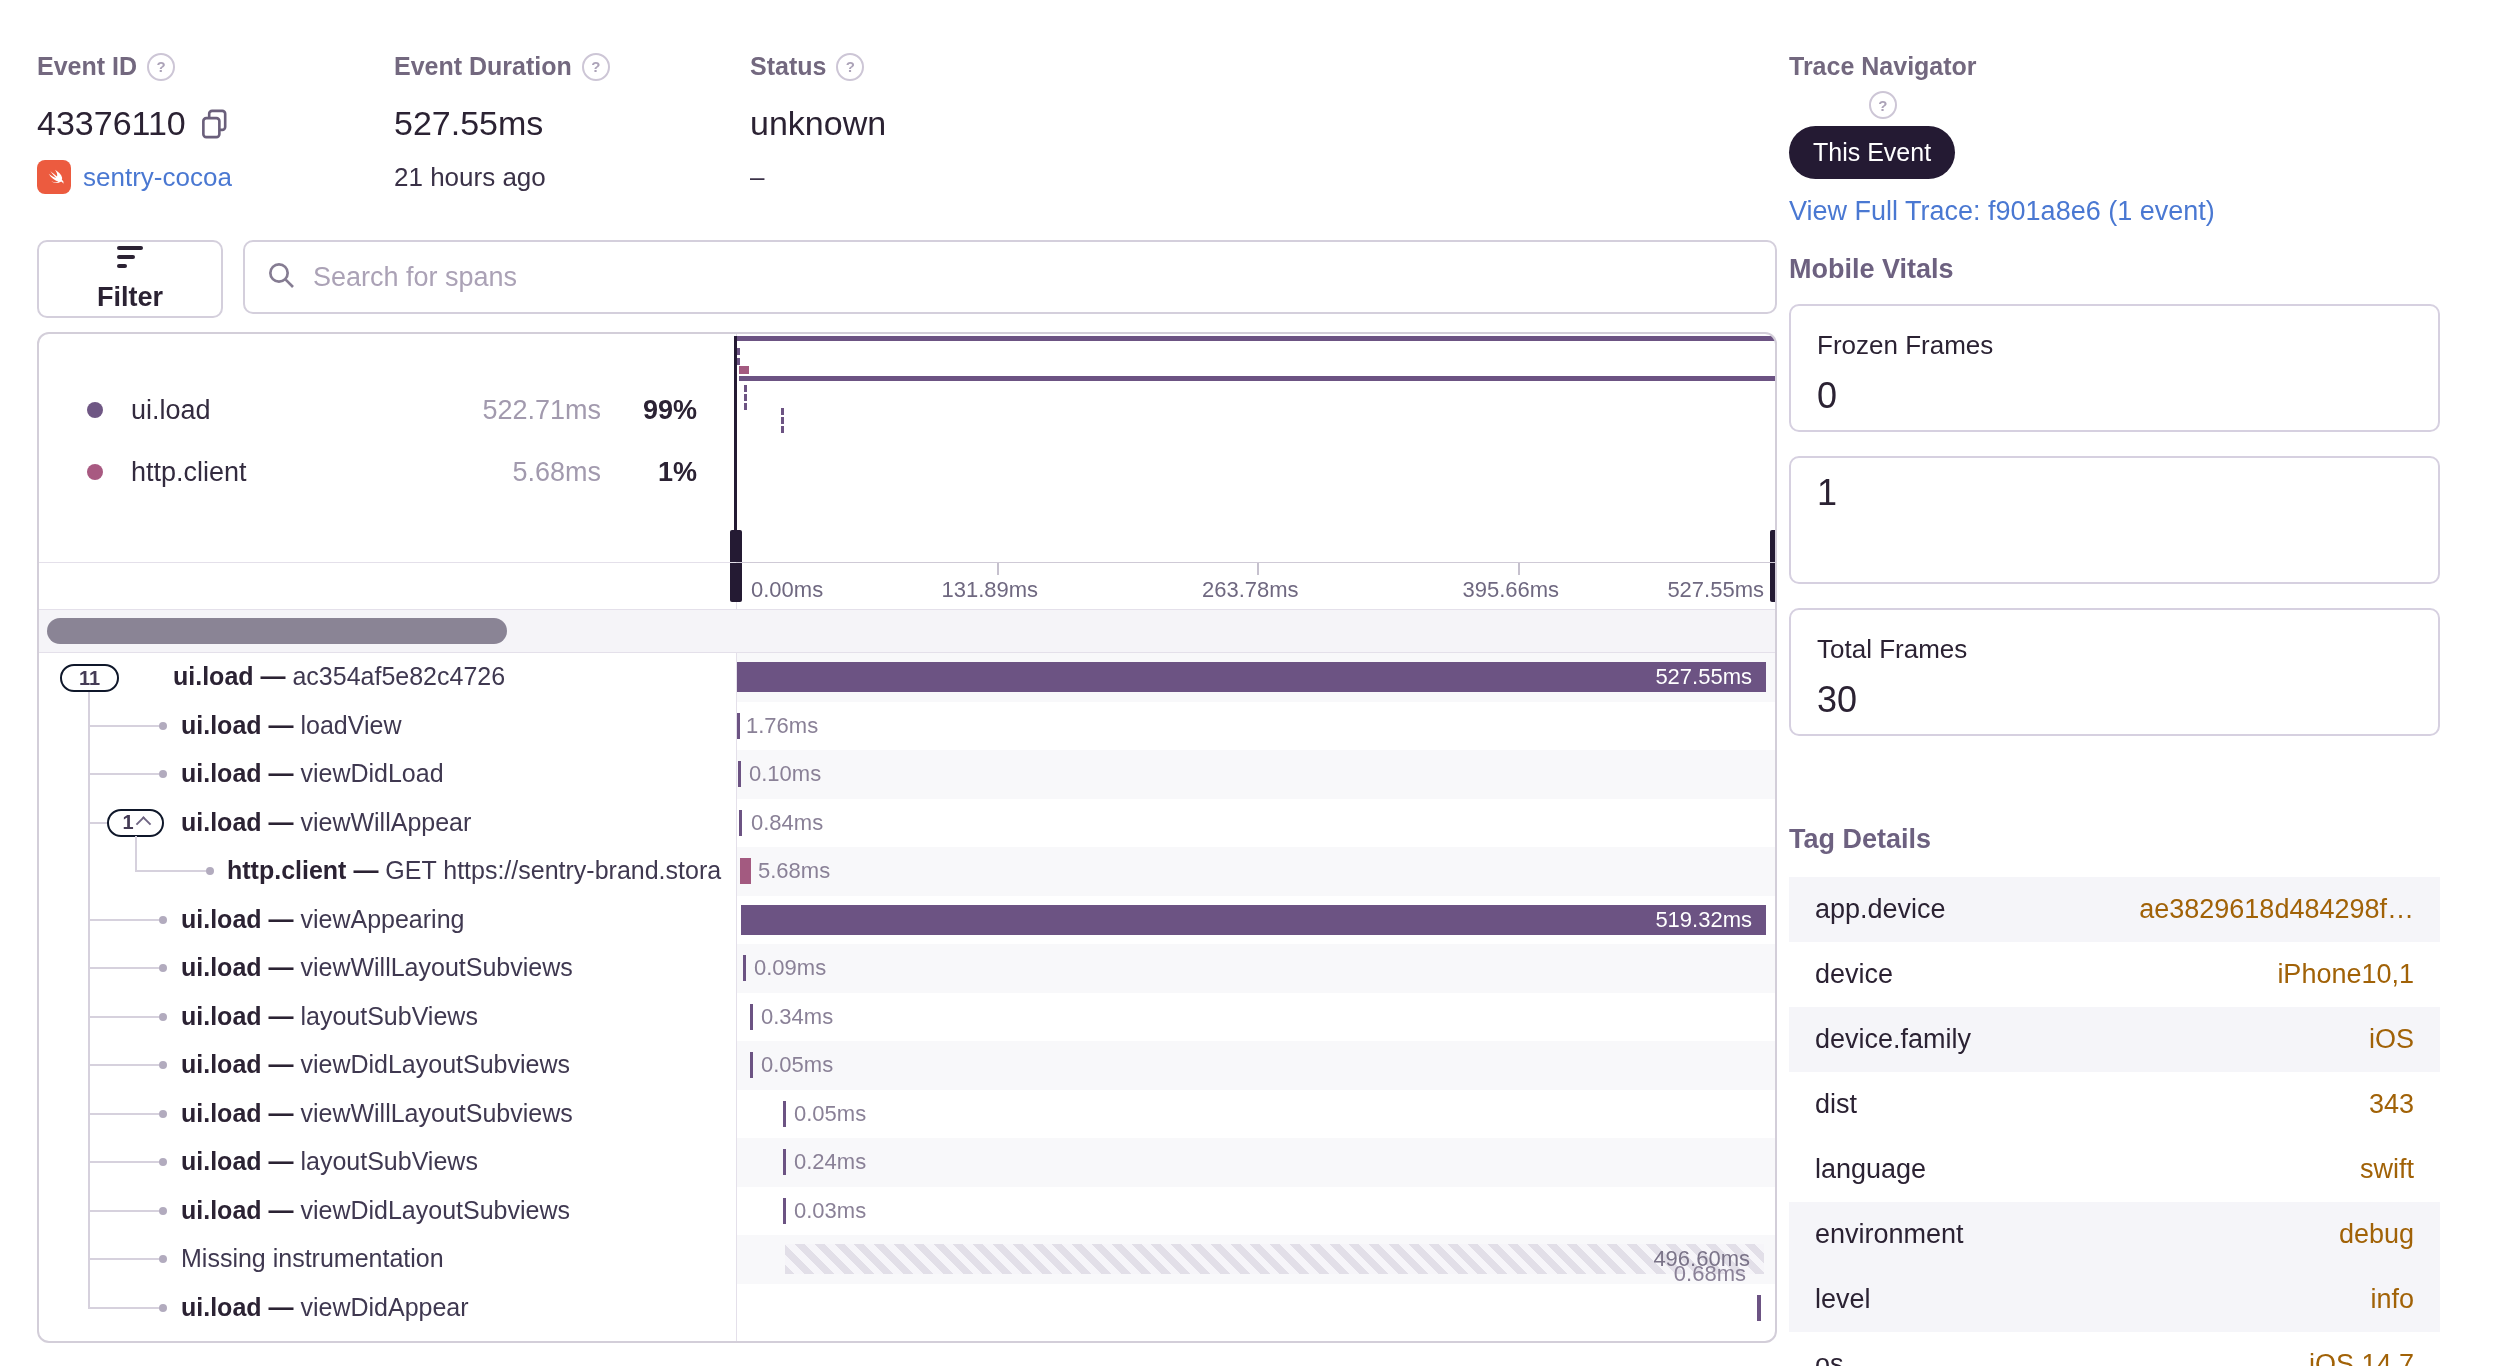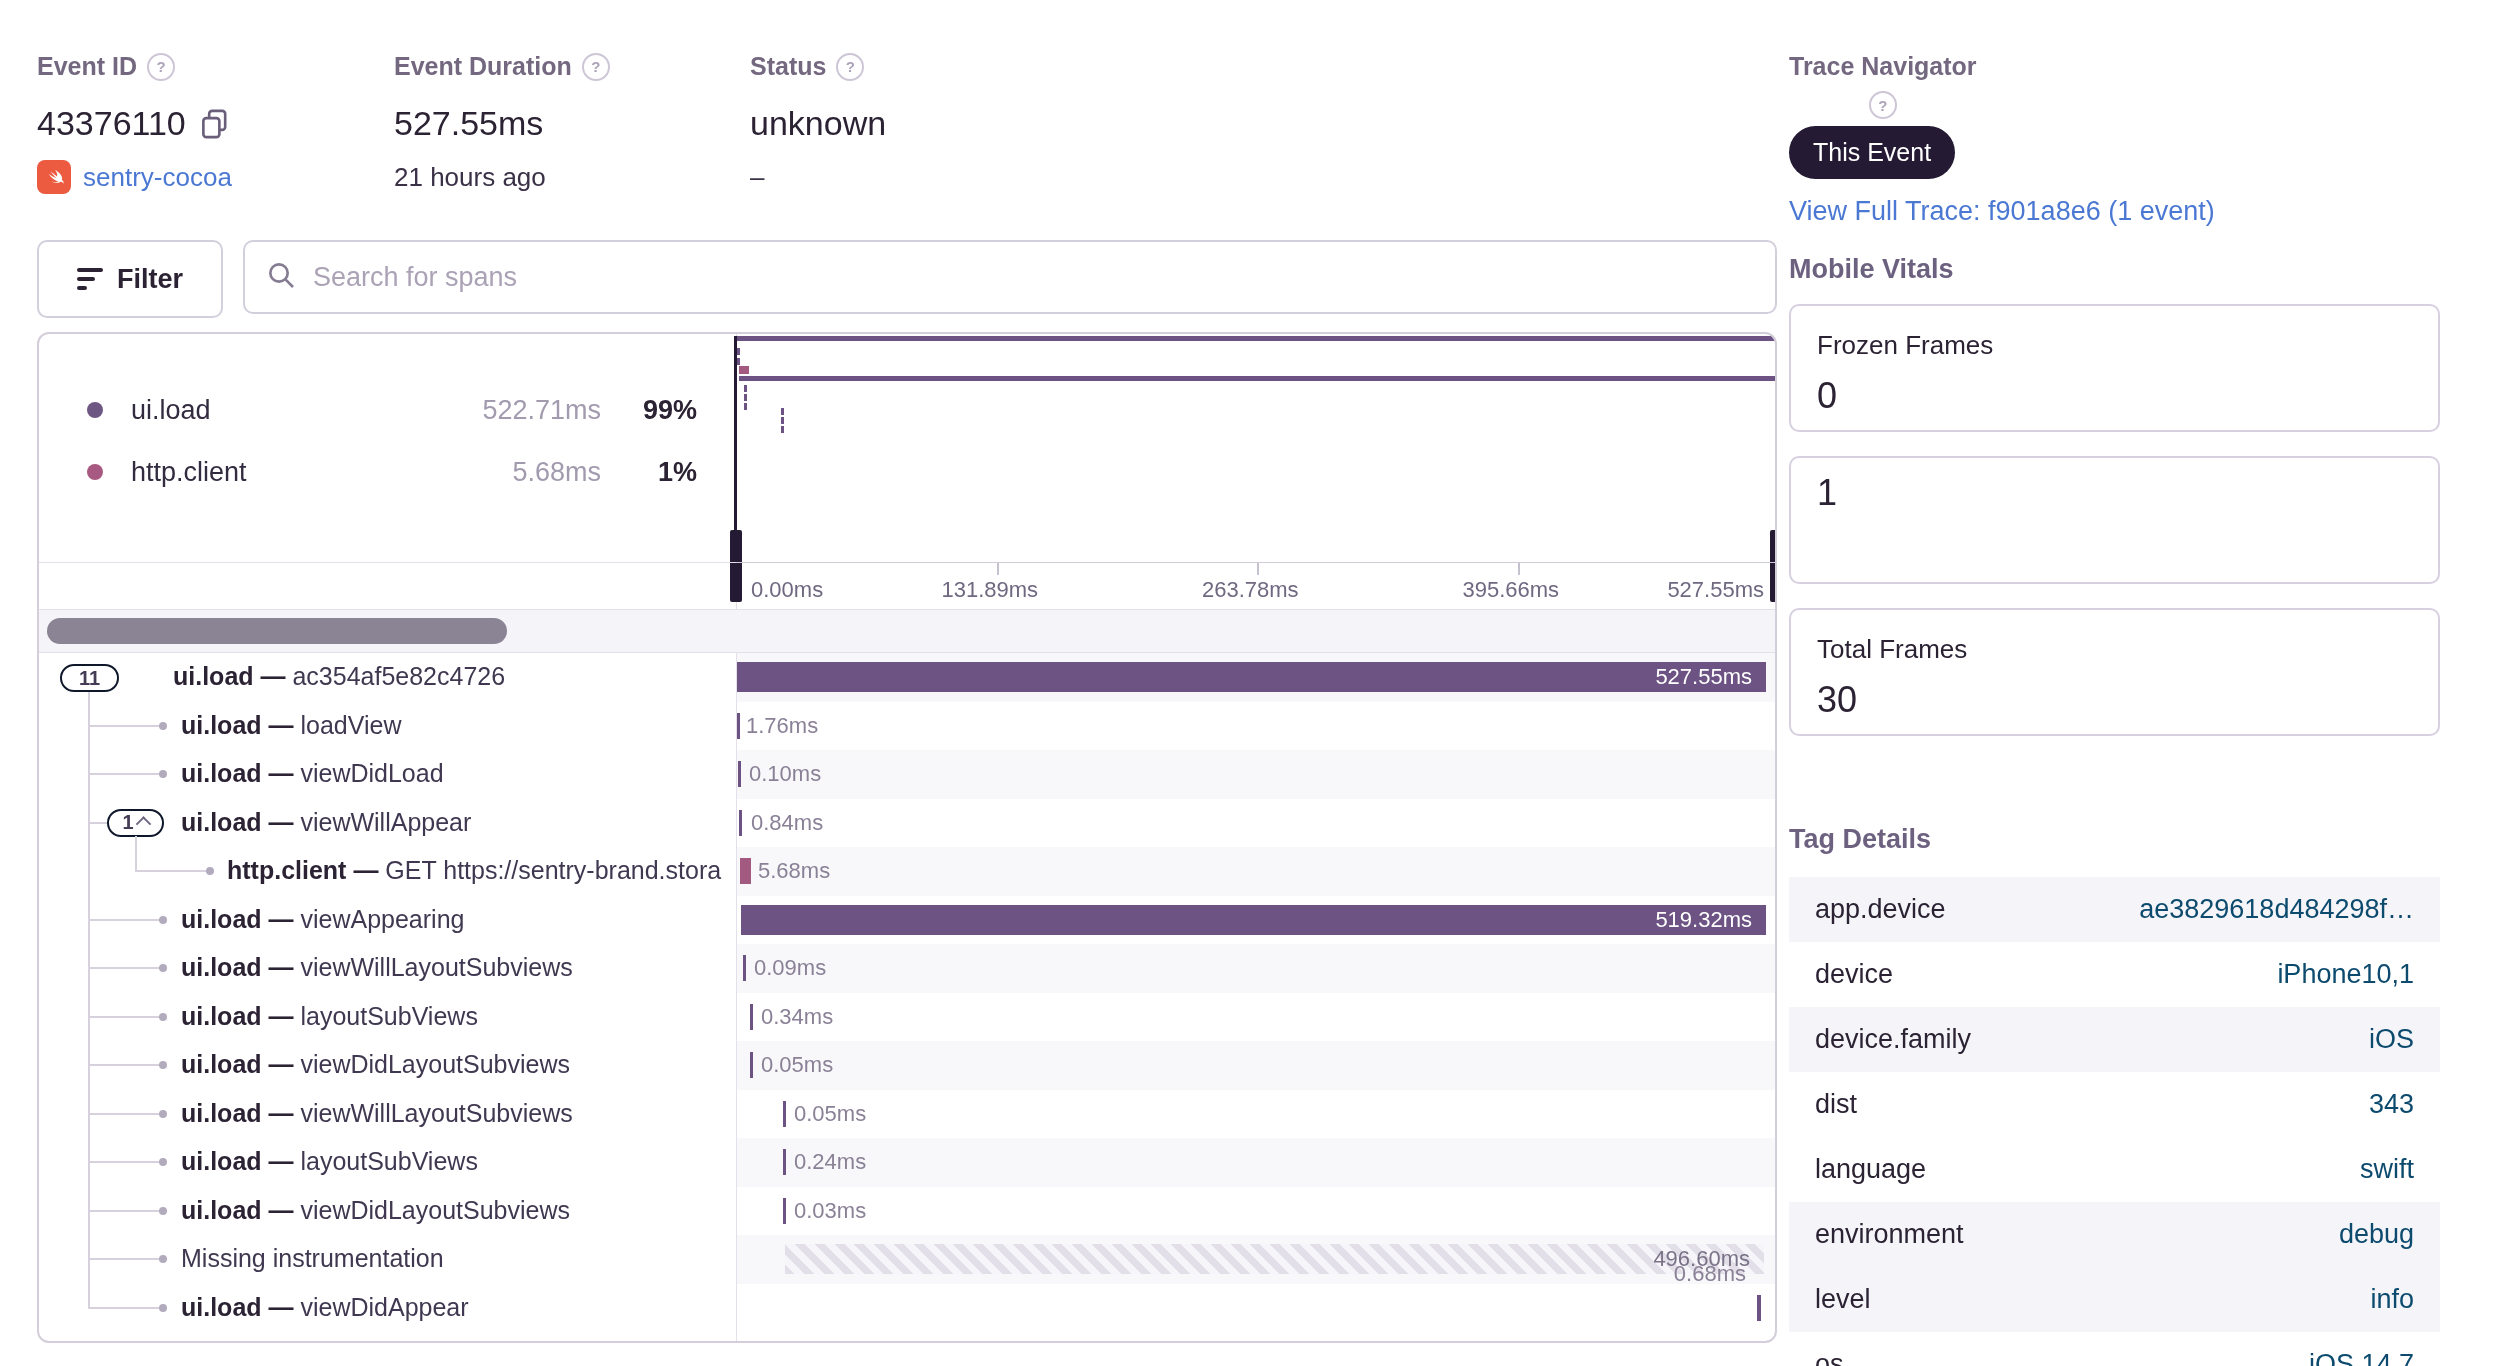--- a/index.html
+++ b/index.html
@@ -50,21 +50,21 @@
   .durlabel{position:absolute;font-size:22px;color:#8a8197;white-space:nowrap;}
   .durinside{position:absolute;font-size:22px;color:#fff;white-space:nowrap;text-align:right;}
   
   .sechead{font-size:27px;font-weight:700;color:#6d6180;}
   .card{border:2px solid #d6d0e0;border-radius:10px;box-sizing:border-box;background:#fff;}
   .card .t{font-size:26px;color:#2b2233;margin:24px 0 0 26px;}
   .card .v{font-size:36px;color:#2b2233;margin:14px 0 0 26px;}
   .tagrow{display:flex;align-items:center;height:65px;font-size:27px;padding:0 26px;box-sizing:border-box;}
   .tagrow.alt{background:#f5f5f9;}
   .tagkey{color:#2b2233;}
-  .tagval{margin-left:auto;color:#0c4a6e;cursor:pointer;}
+  .tagval{margin-left:auto;color:#a16207;cursor:pointer;}
 </style>
 </head>
 <body>
 
 <div class="abs hlabel" style="left:37px;top:52px;">
   <span>Event ID</span>
     <span class="qicon">?</span>
 </div>
 <div class="abs hvalue" style="left:37px;top:104px;">
   <span>43376110</span>
@@ -104,21 +104,21 @@
   <span>Trace Navigator</span>
     <span class="qicon">?</span>
 </div>
 <div class="abs" style="left:1789px;top:118px;margin-top:8px;">
   <span class="chip">This Event</span>
 </div>
 <div class="abs" style="left:1789px;top:196px;font-size:27px;">
   <span class="link">View Full Trace: f901a8e6 (1 event)</span>
 </div>
 
-<div class="abs btn" style="left:37px;top:240px;width:182px;height:74px;">
+<div class="abs btn" style="left:37px;top:240px;width:182px;height:74px;flex-direction:column;">
   <span class="filterbars">
       <i style="width:26px"></i>
       <i style="width:18px"></i>
       <i style="width:10px"></i>
     </span>
   <span>Filter</span>
 </div>
 <div class="abs search" style="left:243px;top:240px;width:1534px;height:74px;box-sizing:border-box;">
   <span>
     <svg width="32" height="32" viewBox="0 0 24 24" fill="none" stroke="#857c92" stroke-width="2">

